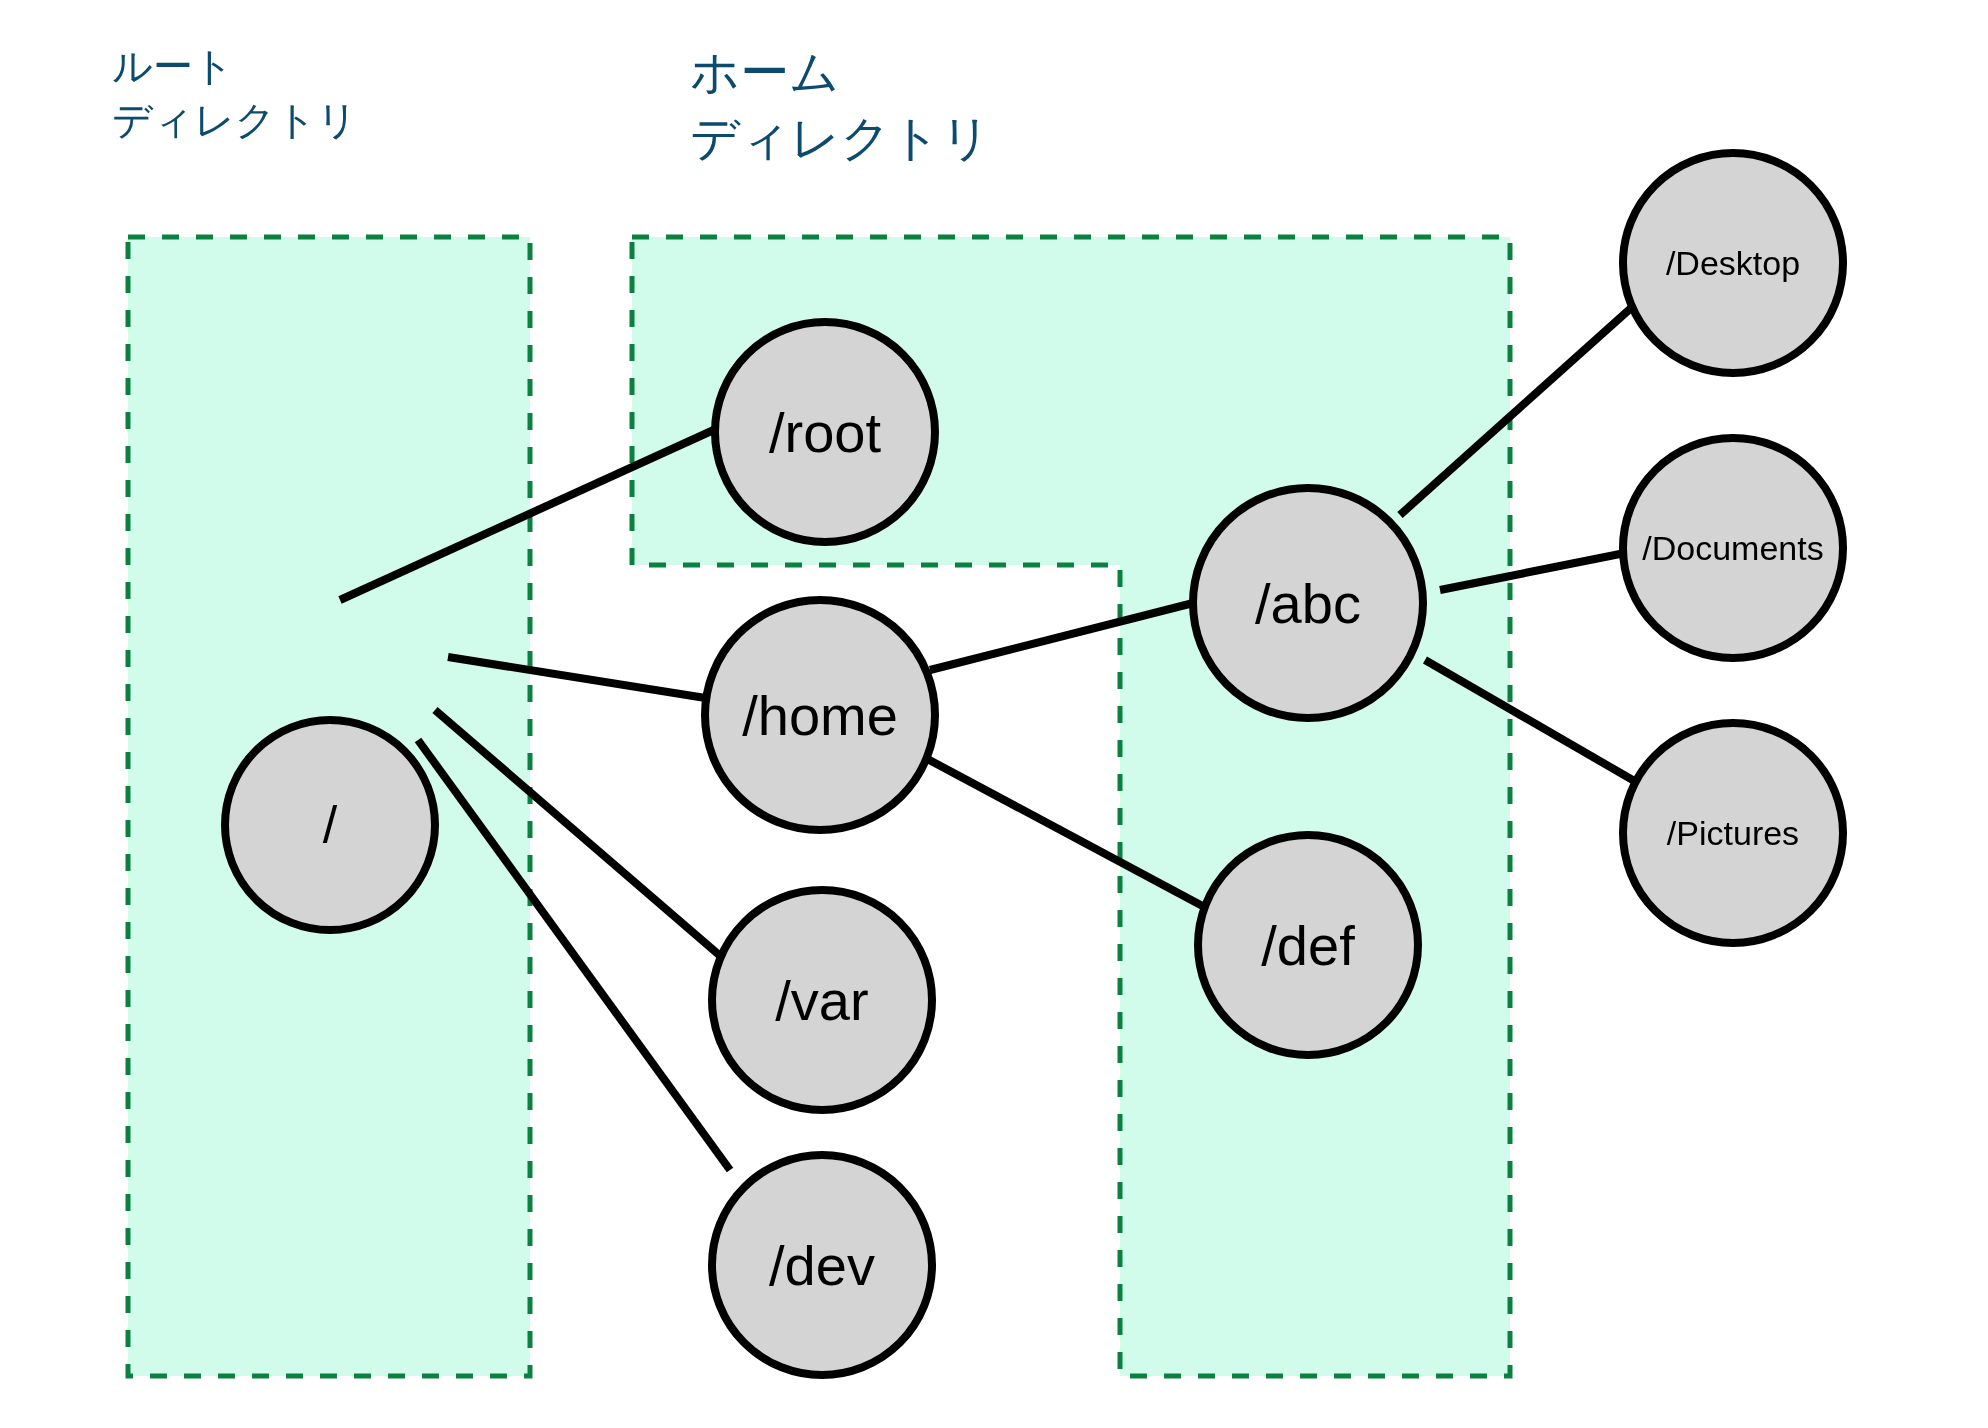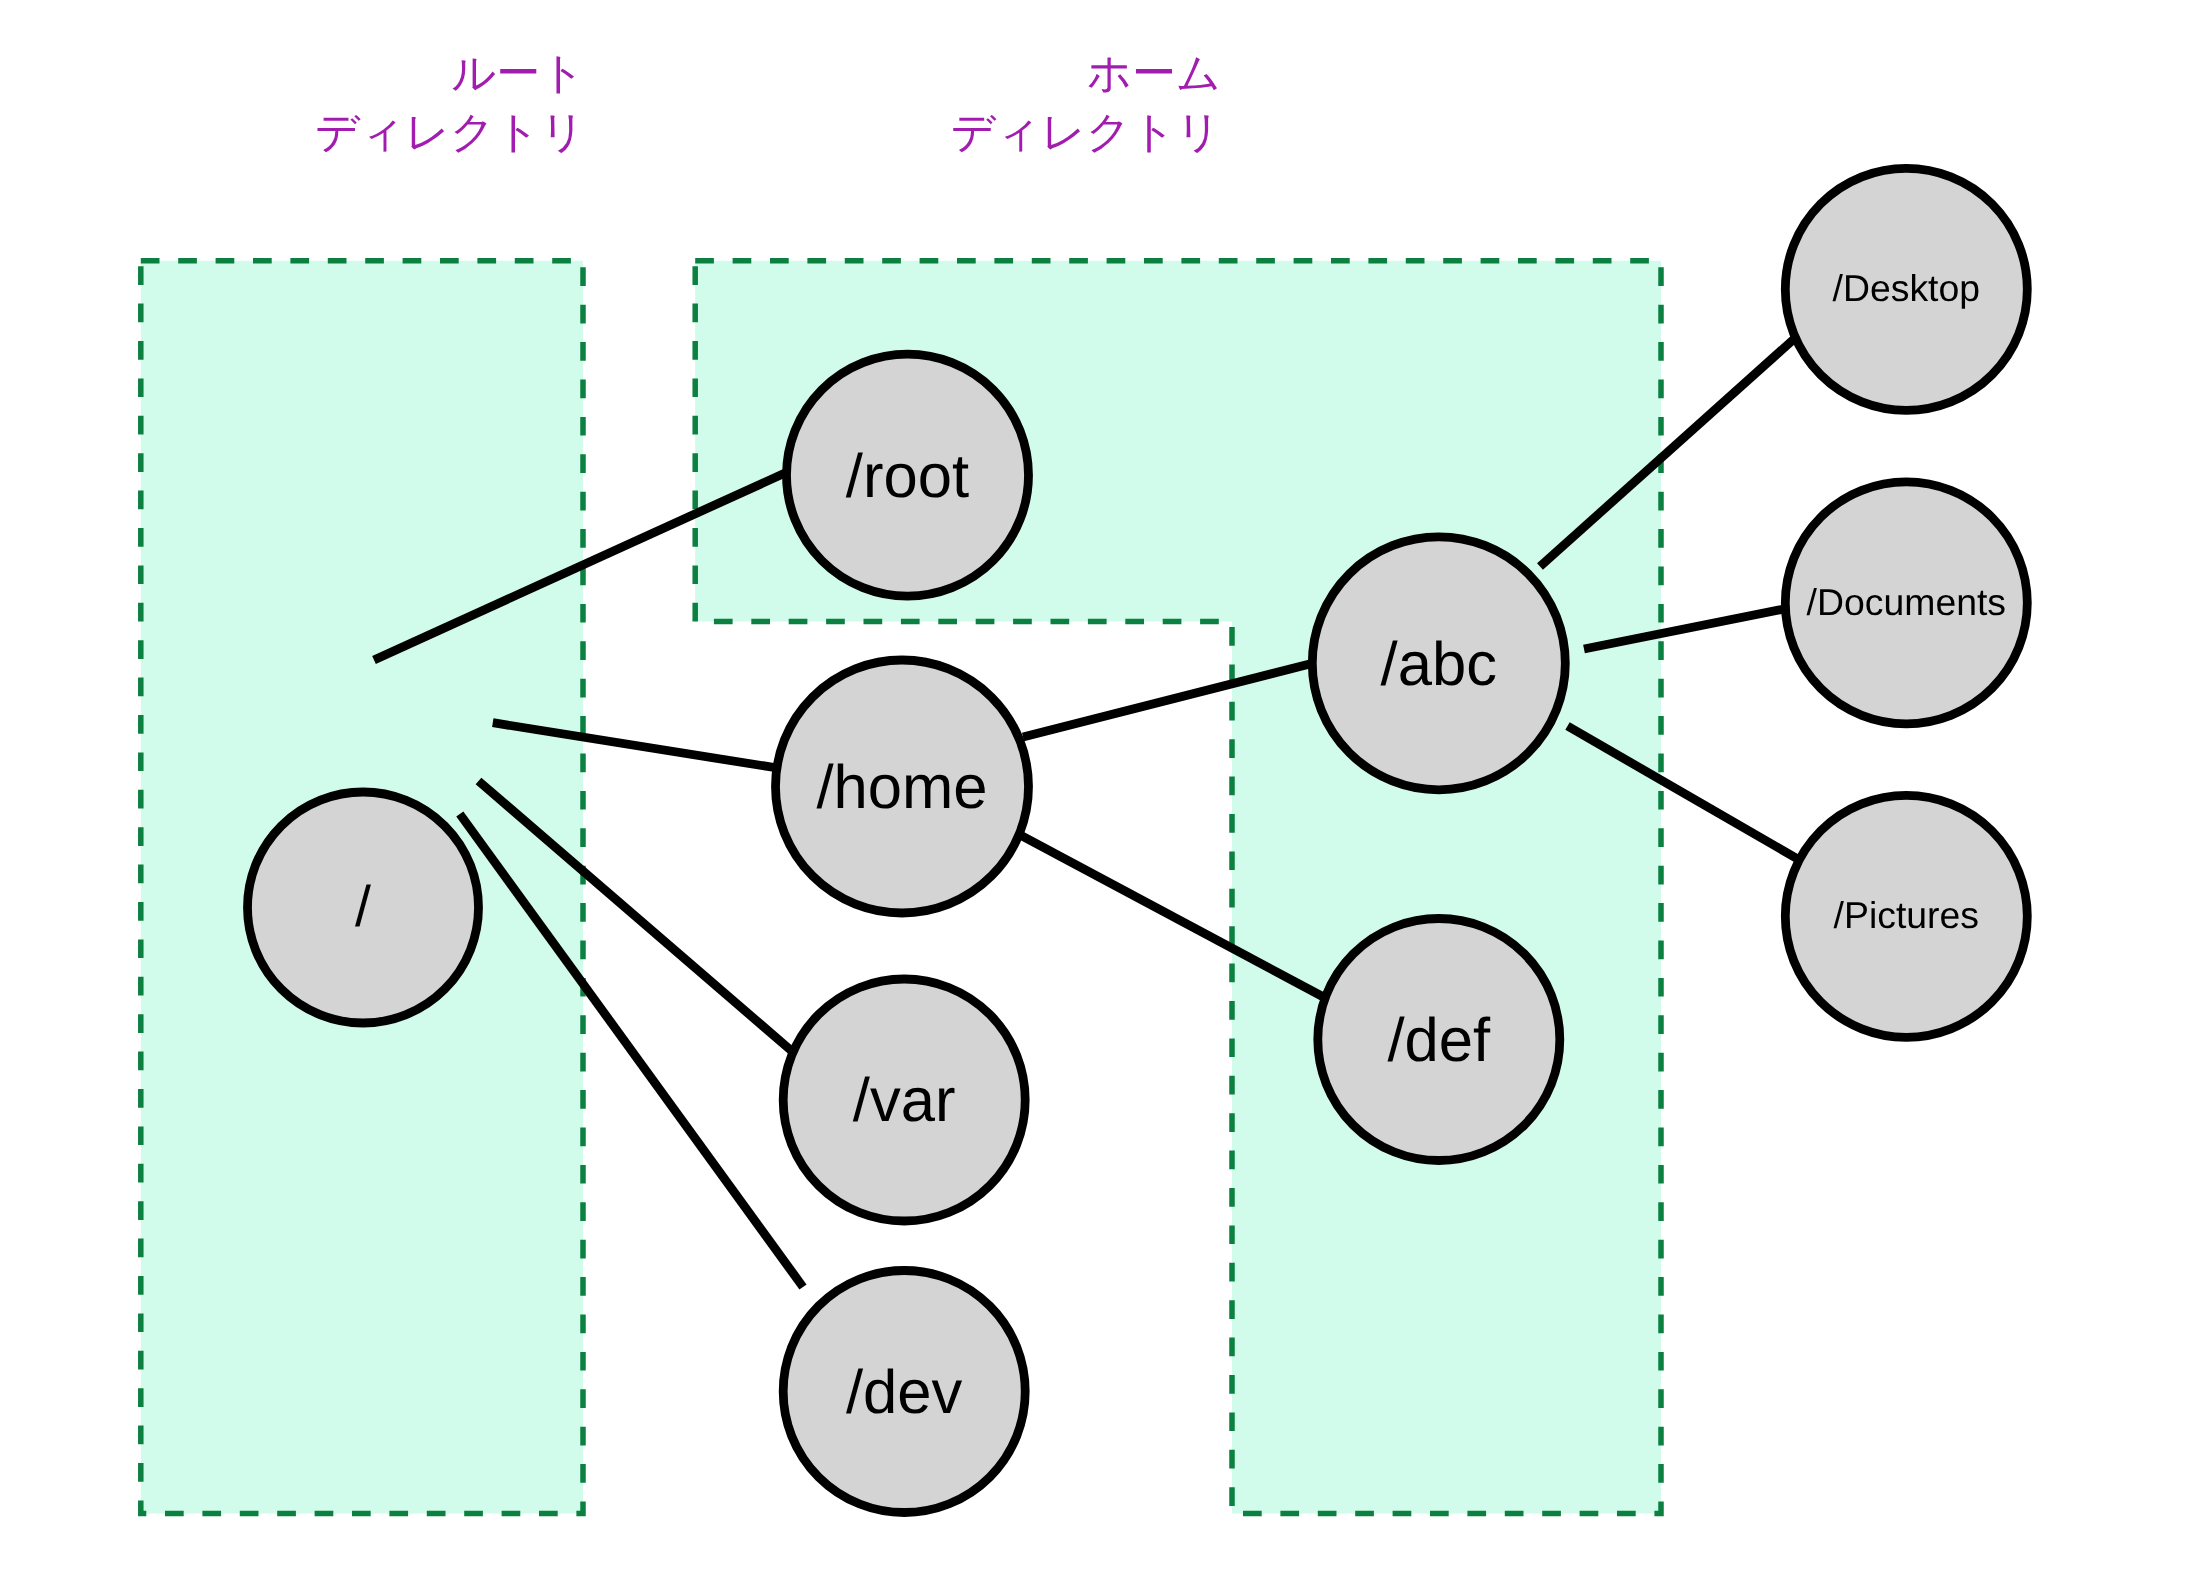--- a/index.html
+++ b/index.html
@@ -4,22 +4,22 @@
 <style>
   html,body{margin:0;padding:0;background:#ffffff;}
   body{
     font-family:"Liberation Sans","DejaVu Sans",sans-serif;
     width:1988px;height:1428px;overflow:hidden;
   }
   #stage{position:relative;width:1988px;height:1428px;background:#fff;}
   #canvas{position:absolute;left:0;top:0;width:1988px;height:1428px;}
   .grp-label{
     position:absolute;
-    text-align:right;
-    color:#a21caf;
+    text-align:left;
+    color:#0c4a6e;
     font-size:40px;
     line-height:1.35;
     white-space:pre-line;
     font-family:Liberation Serif, serif;
   }
 </style>
 </head>
 <body>
 
 <div id="stage">
@@ -78,16 +78,16 @@
         </g>
         <g>
           <circle cx="1733" cy="833" r="110" fill="#D4D4D4" stroke="#000000" stroke-width="8"></circle>
           <text x="1733" y="833" text-anchor="middle" dominant-baseline="central" font-size="34" fill="#000000" font-family="&quot;Liberation Sans&quot;,&quot;DejaVu Sans&quot;,sans-serif">/Pictures</text>
         </g>
       </g>
   </svg>
   <div id="labels-layer">
       <div class="grp-label" style="left: 112px; top: 40px; width: 420px; font-size: 40px;">ルート
 ディレクトリ</div>
-      <div class="grp-label" style="left: 690px; top: 40px; width: 420px; font-size: 40px;">ホーム
+      <div class="grp-label" style="left: 690px; top: 40px; width: 420px; font-size: 49px;">ホーム
 ディレクトリ</div>
     </div>
 </div>
 
 </body></html>

